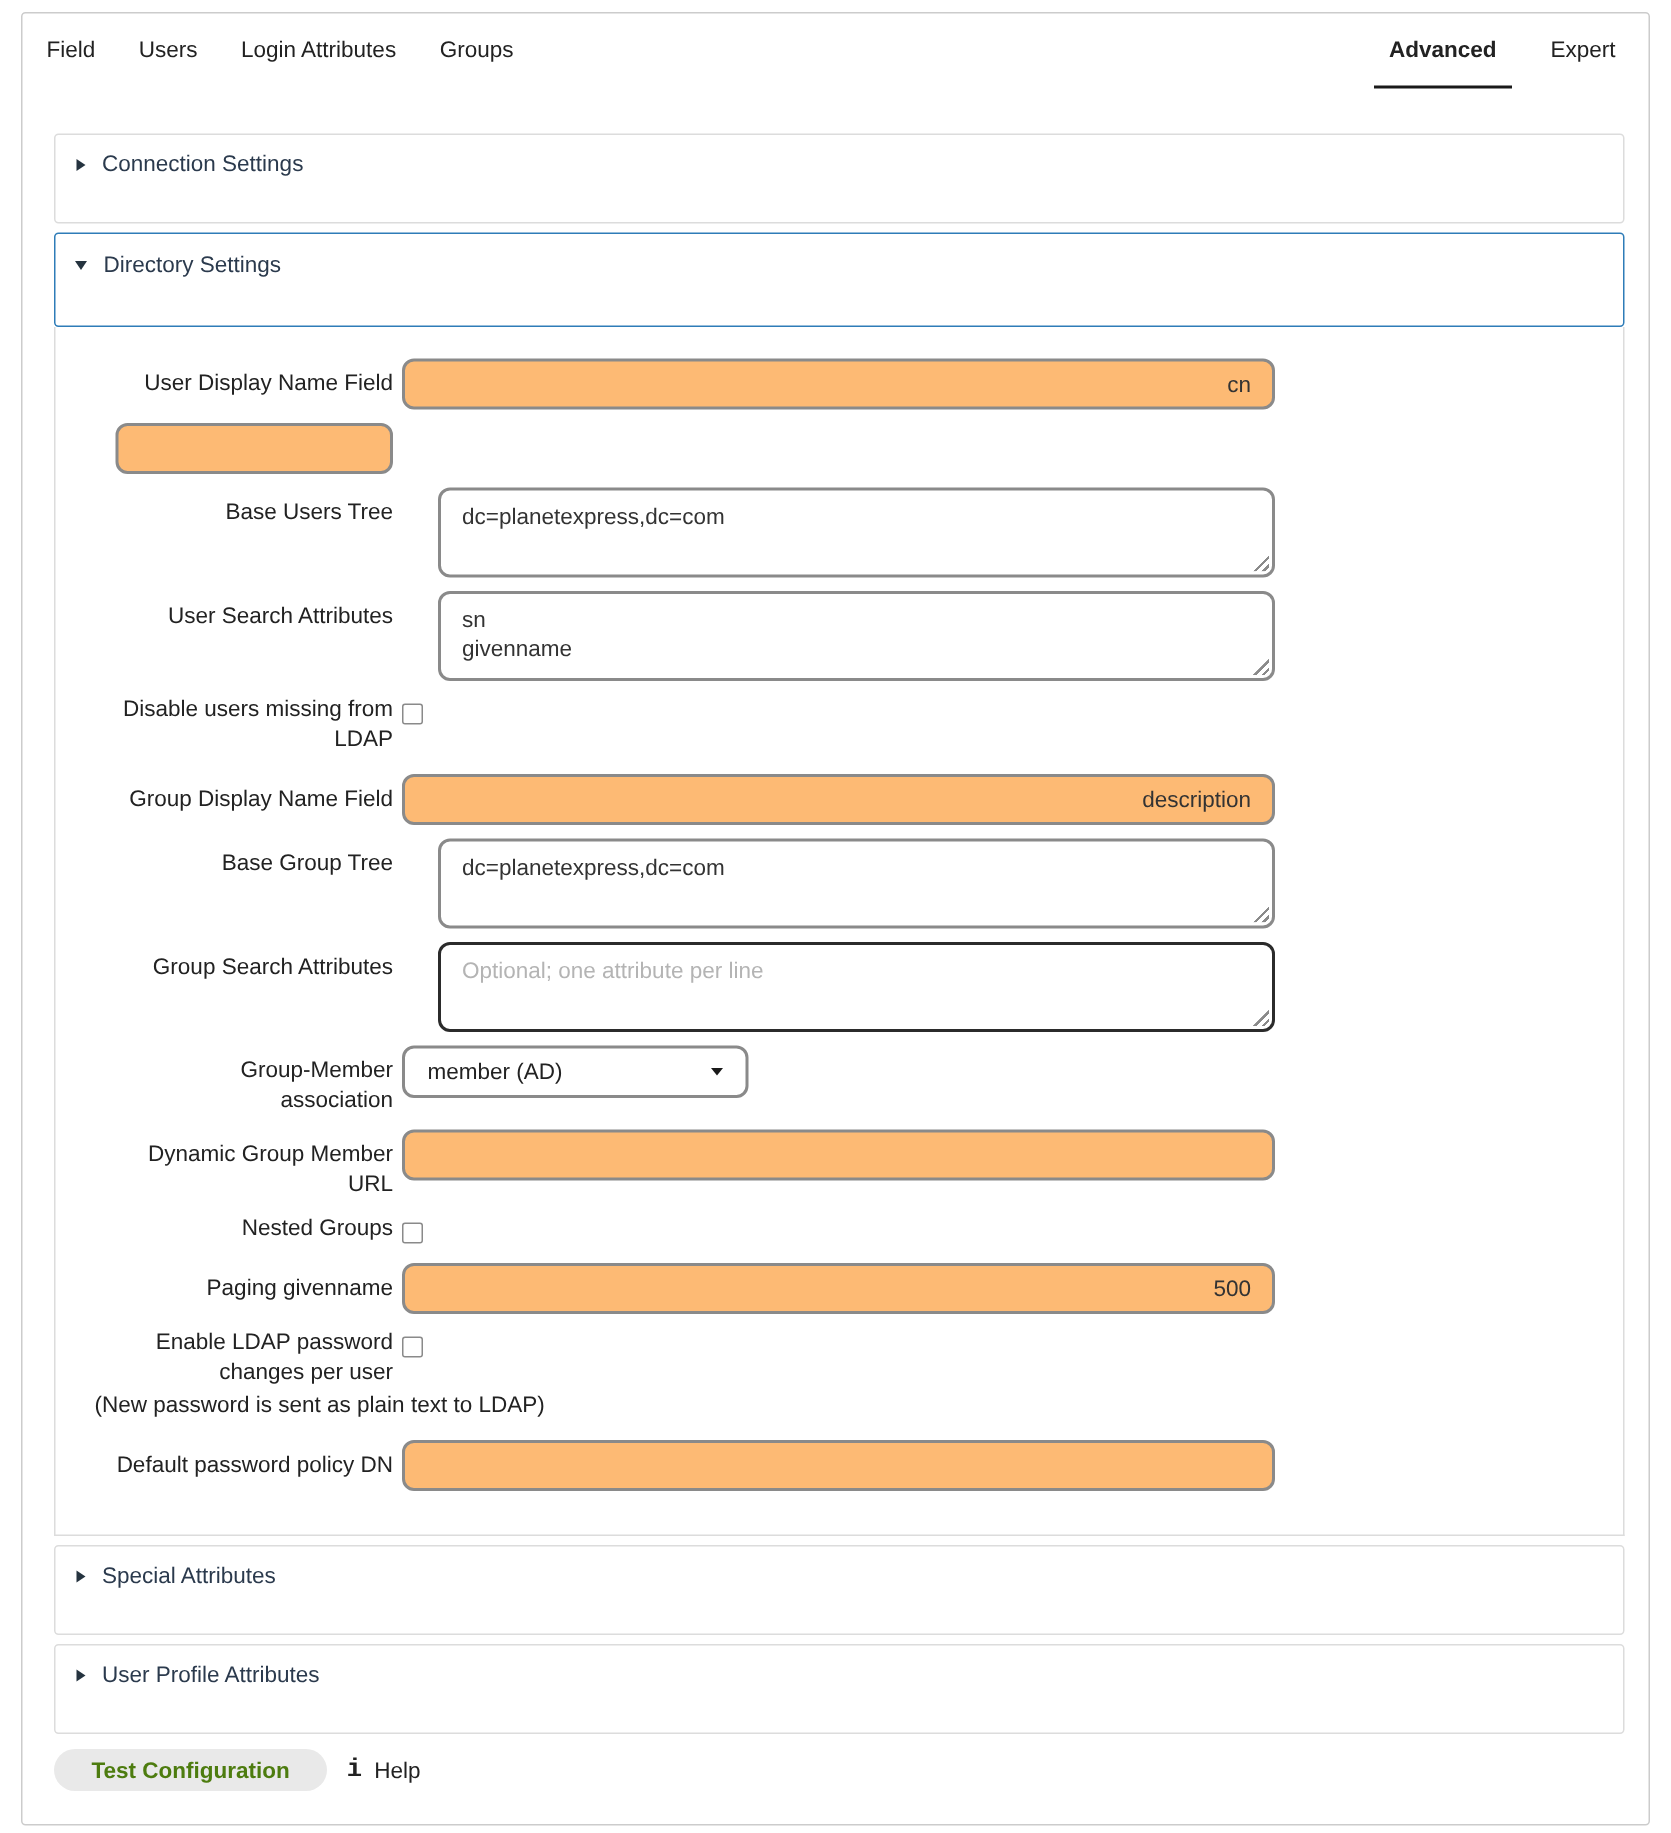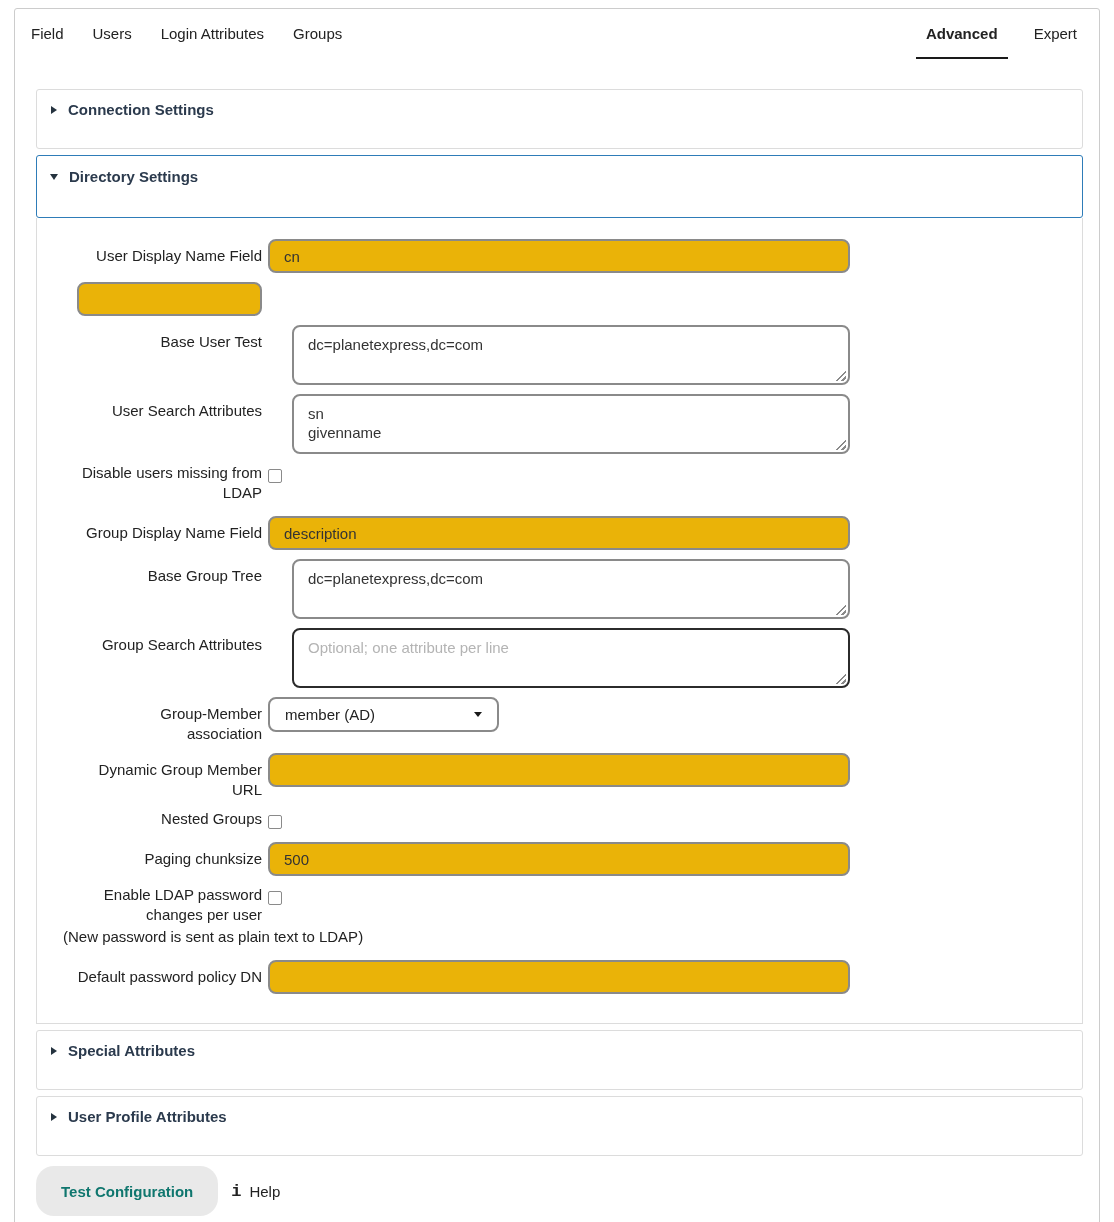--- a/index.html
+++ b/index.html
@@ -35,21 +35,21 @@
   .sec {
     margin: 0 16px 6px 21px;
     border: 1px solid #dcdcdc;
     border-radius: 3px;
     padding: 10px 14px 28px;
   }
   .sec-head {
     display: flex;
     align-items: center;
     gap: 11px;
-    font-weight: bold;
+    font-weight: normal;
     color: #2b3a4d;
     cursor: pointer;
     line-height: 20px;
   }
   .tri-r {
     width: 0; height: 0;
     border-top: 4.5px solid transparent;
     border-bottom: 4.5px solid transparent;
     border-left: 6.5px solid #25333f;
   }
@@ -88,21 +88,22 @@
   }
   .cb-row .lbl { padding-top: 0; }
   .txt {
     width: 100%;
     height: 34px;
     border: 2px solid #8a8a8a;
     border-radius: 8px;
     padding: 0 14px;
     font: inherit;
     color: #333;
-    background: #eab308;
+    background: #fdba74;
+    text-align: right;
   }
   .txt::placeholder, textarea::placeholder { color: #b4b4b4; }
   .ta-wrap { position: relative; margin-left: 24px; }
   textarea {
     display: block;
     width: 100%;
     height: 60px;
     border: 2px solid #8a8a8a;
     border-radius: 8px;
     padding: 8px 14px;
@@ -156,28 +157,28 @@
     line-height: 20px;
   }
   
   .footer {
     display: flex;
     align-items: center;
     gap: 13px;
     margin: 10px 16px 0 21px;
   }
   .btn {
-    height: 50px;
+    height: 28px;
     padding: 0 25px;
     border: none;
     border-radius: 18px;
     background: #e9e9e9;
     font: inherit;
     font-weight: bold;
-    color: #0f766e;
+    color: #4d7c0f;
     cursor: pointer;
   }
   .help { display: flex; align-items: center; gap: 8px; cursor: pointer; }
   .info-i {
     font-family: "Liberation Mono", monospace;
     font-weight: bold;
     font-size: 17px;
     line-height: 1;
   }
 </style>
@@ -218,21 +219,21 @@
     <div class="row">
       <label class="lbl">User Display Name Field</label>
       <input class="txt" value="cn" style="">
     </div>
 
     <div class="row">
       <input class="txt" value="" style="">
     </div>
 
     <div class="row">
-      <label class="lbl">Base User Test</label>
+      <label class="lbl">Base Users Tree</label>
       <div class="ta-wrap">
         <textarea style="">dc=planetexpress,dc=com</textarea>
         <span class="grip"></span>
       </div>
     </div>
 
     <div class="row">
       <label class="lbl">User Search Attributes</label>
       <div class="ta-wrap">
         <textarea style="">sn
@@ -280,21 +281,21 @@
       <label class="lbl">Dynamic Group Member URL</label>
       <input class="txt" value="" style="">
     </div>
 
     <div class="row cb-row">
       <label class="lbl">Nested Groups</label>
       <input type="checkbox" class="cb" style="">
     </div>
 
     <div class="row">
-      <label class="lbl">Paging chunksize</label>
+      <label class="lbl">Paging givenname</label>
       <input class="txt" value="500" style="">
     </div>
 
     <div class="row cb-row">
       <label class="lbl">Enable LDAP password changes per user</label>
       <input type="checkbox" class="cb" style="">
       <div class="note">(New password is sent as plain text to LDAP)</div>
     </div>
 
     <div class="row">

